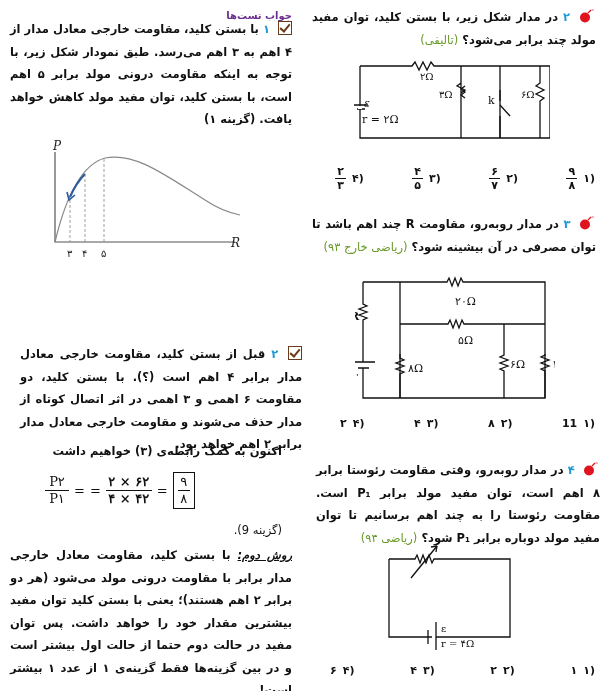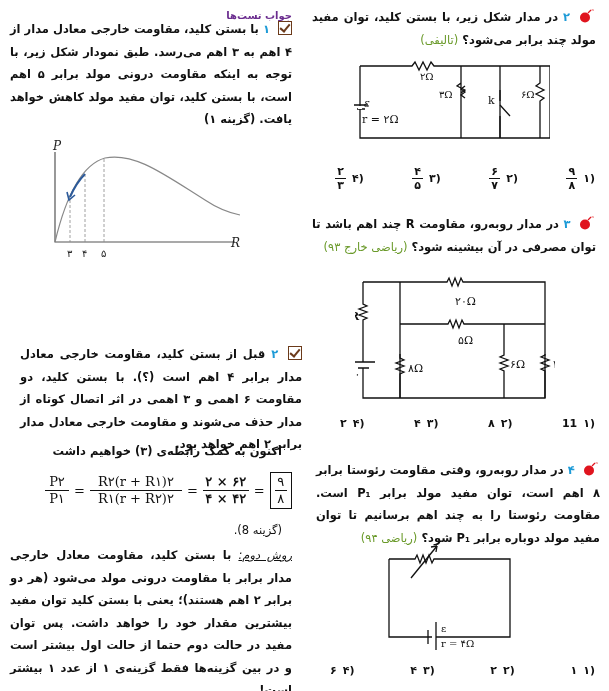--- a/index.html
+++ b/index.html
@@ -13,21 +13,21 @@
   .heading { font-size:10px; font-weight:bold; color:#6b2d8f; margin:0; line-height:20px; }
   .check { display:inline-block; width:12px; height:12px; border:1.5px solid #6b3a1a; position:relative; vertical-align:-2px; margin-left:4px; }
   .check::after { content:""; position:absolute; left:3px; top:0px; width:4px; height:8px; border-right:2px solid #6b3a1a; border-bottom:2px solid #6b3a1a; transform:rotate(40deg); }
   .bomb { display:inline-block; width:18px; height:14px; vertical-align:-2px; margin-left:3px; }
   .opts { position:absolute; direction:rtl; display:flex; font-size:11px; font-weight:bold; }
   .opt { display:flex; align-items:center; gap:6px; }
   .frac { display:inline-flex; flex-direction:column; align-items:center; font-size:11px; line-height:13px; }
   .frac .bar { border-top:1.3px solid #111; width:11px; }
   .circ { position:absolute; }
   .circ text { font-family:"DejaVu Serif", serif; }
-  .underline { text-decoration:underline; font-weight:normal; font-style:italic; }
+  .underline { text-decoration:underline; font-weight:bold; font-style:italic; }
   .eq { position:absolute; font-family:"DejaVu Serif", serif; font-size:13px; }
 </style>
 </head>
 <body>
 
 <div class="col colR">
 
   <p class="p" style="position:absolute; top:6px; right:0; width:284px;margin-left:16px;">
     <svg class="bomb" viewBox="0 0 18 14">
         <circle cx="7" cy="8.5" r="5" fill="#e0141e"></circle>
@@ -219,37 +219,32 @@
 </p>
 <p class="p col" style="left:0; top:440px; width:282px;">اکنون به کمک رابطه‌ی (۳) خواهیم داشت</p>
 
 <div class="eq" style="left:45px; top:472px; direction:ltr; display:flex; align-items:center; gap:5px;">
   <span class="frac" style="font-size:13px; line-height:16px;">
       <span>P۲</span>
       <span class="bar" style="width:24px;"></span>
       <span>P۱</span>
     </span>
   <span>=</span>
-  <span class="frac" style="font-size:13px; line-height:16px;">
-      <span>R۲(r + R۱)۲</span>
-      <span class="bar" style="width:92px;"></span>
-      <span>R۱(r + R۲)۲</span>
-    </span>
   <span>=</span>
   <span class="frac" style="font-size:13px; line-height:16px;font-weight:bold;">
       <span>۲ × ۶۲</span>
       <span class="bar" style="width:46px;"></span>
       <span>۴ × ۴۲</span>
     </span>
   <span>=</span>
   <span class="frac" style="font-size:13px; line-height:16px; border:1.3px solid #111; padding:1px 4px;">
       <span>۹</span>
       <span class="bar" style="width:12px;"></span>
       <span>۸</span>
     </span>
 </div>
 
-<p class="p col" style="left:10px; top:519px; width:272px; font-weight:normal;">(گزینه 8).</p>
+<p class="p col" style="left:10px; top:519px; width:272px; font-weight:normal;">(گزینه 9).</p>
 
 <p class="p col" style="left:10px; top:544px; width:282px;">
   <span class="underline">روش دوم:</span>
   <span>با بستن کلید، مقاومت معادل خارجی مدار برابر با مقاومت درونی مولد می‌شود (هر دو برابر ۲ اهم هستند)؛ یعنی با بستن کلید توان مفید بیشترین مقدار خود را خواهد داشت. پس توان مفید در حالت دوم حتما از حالت اول بیشتر است و در بین گزینه‌ها فقط گزینه‌ی ۱ از عدد ۱ بیشتر است!</span>
 </p>
 
 </body></html>

